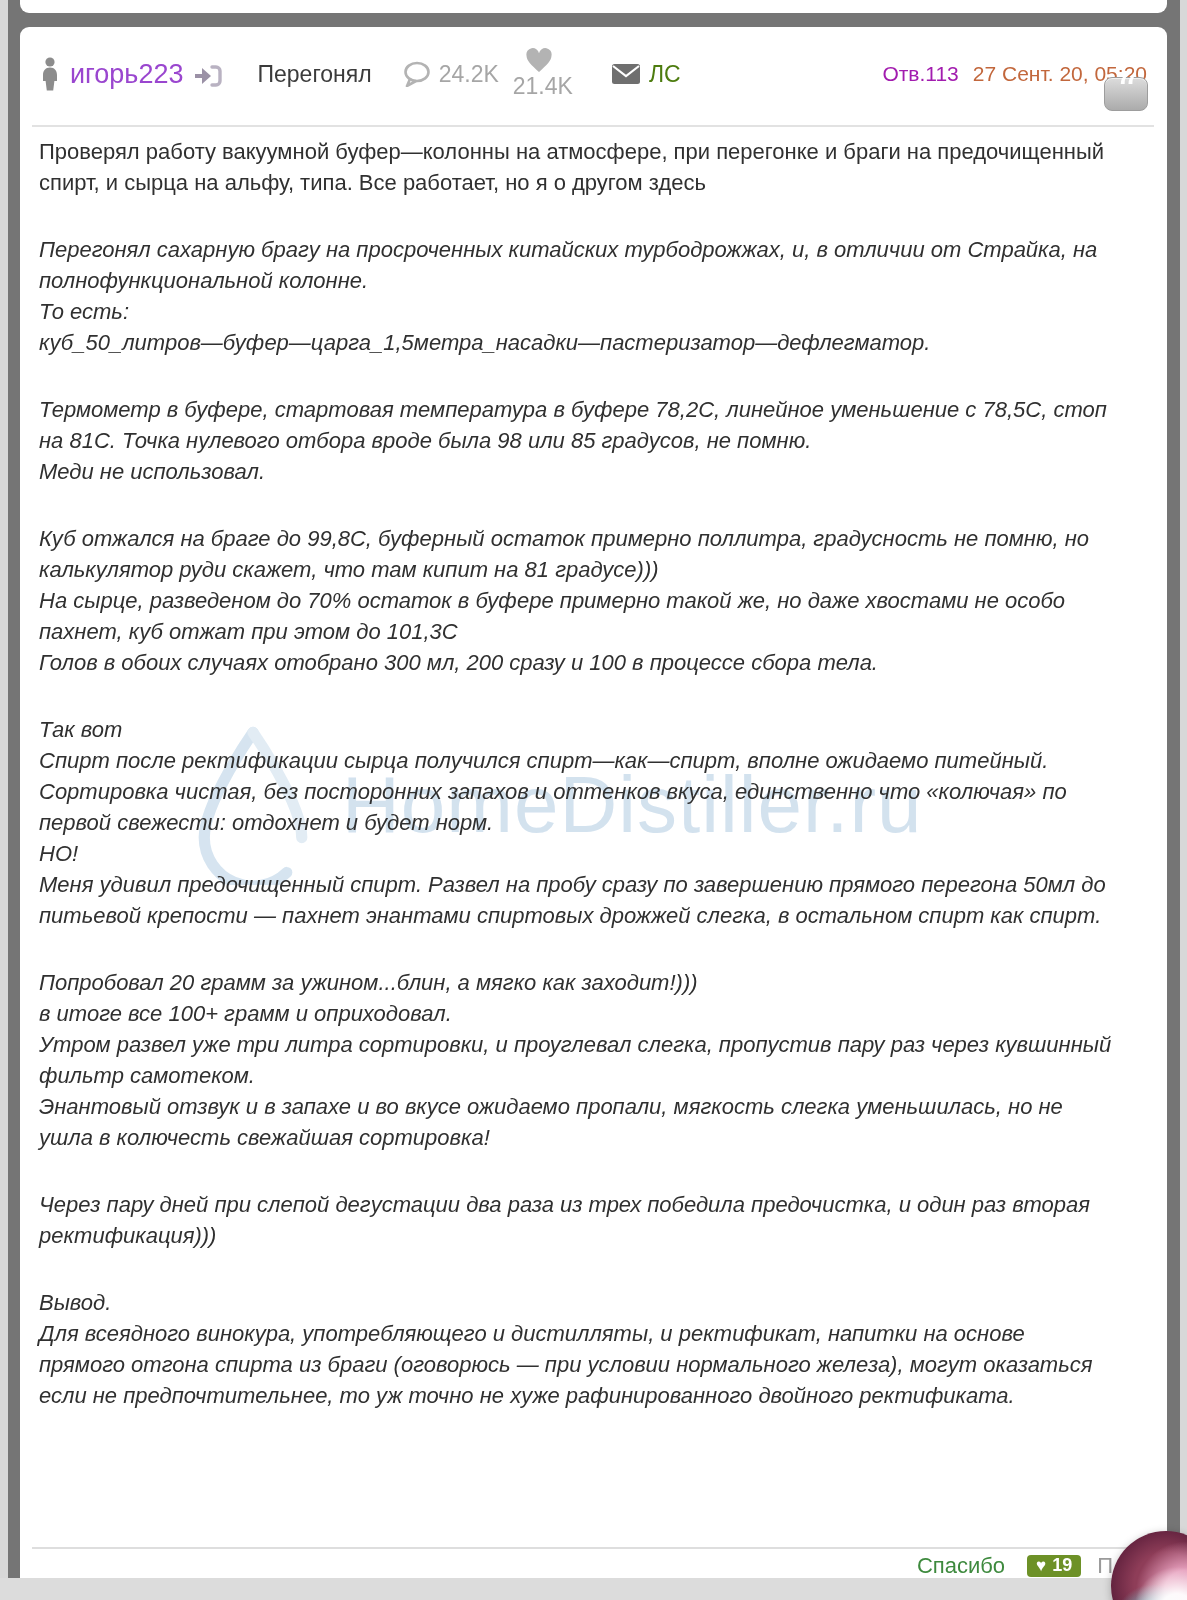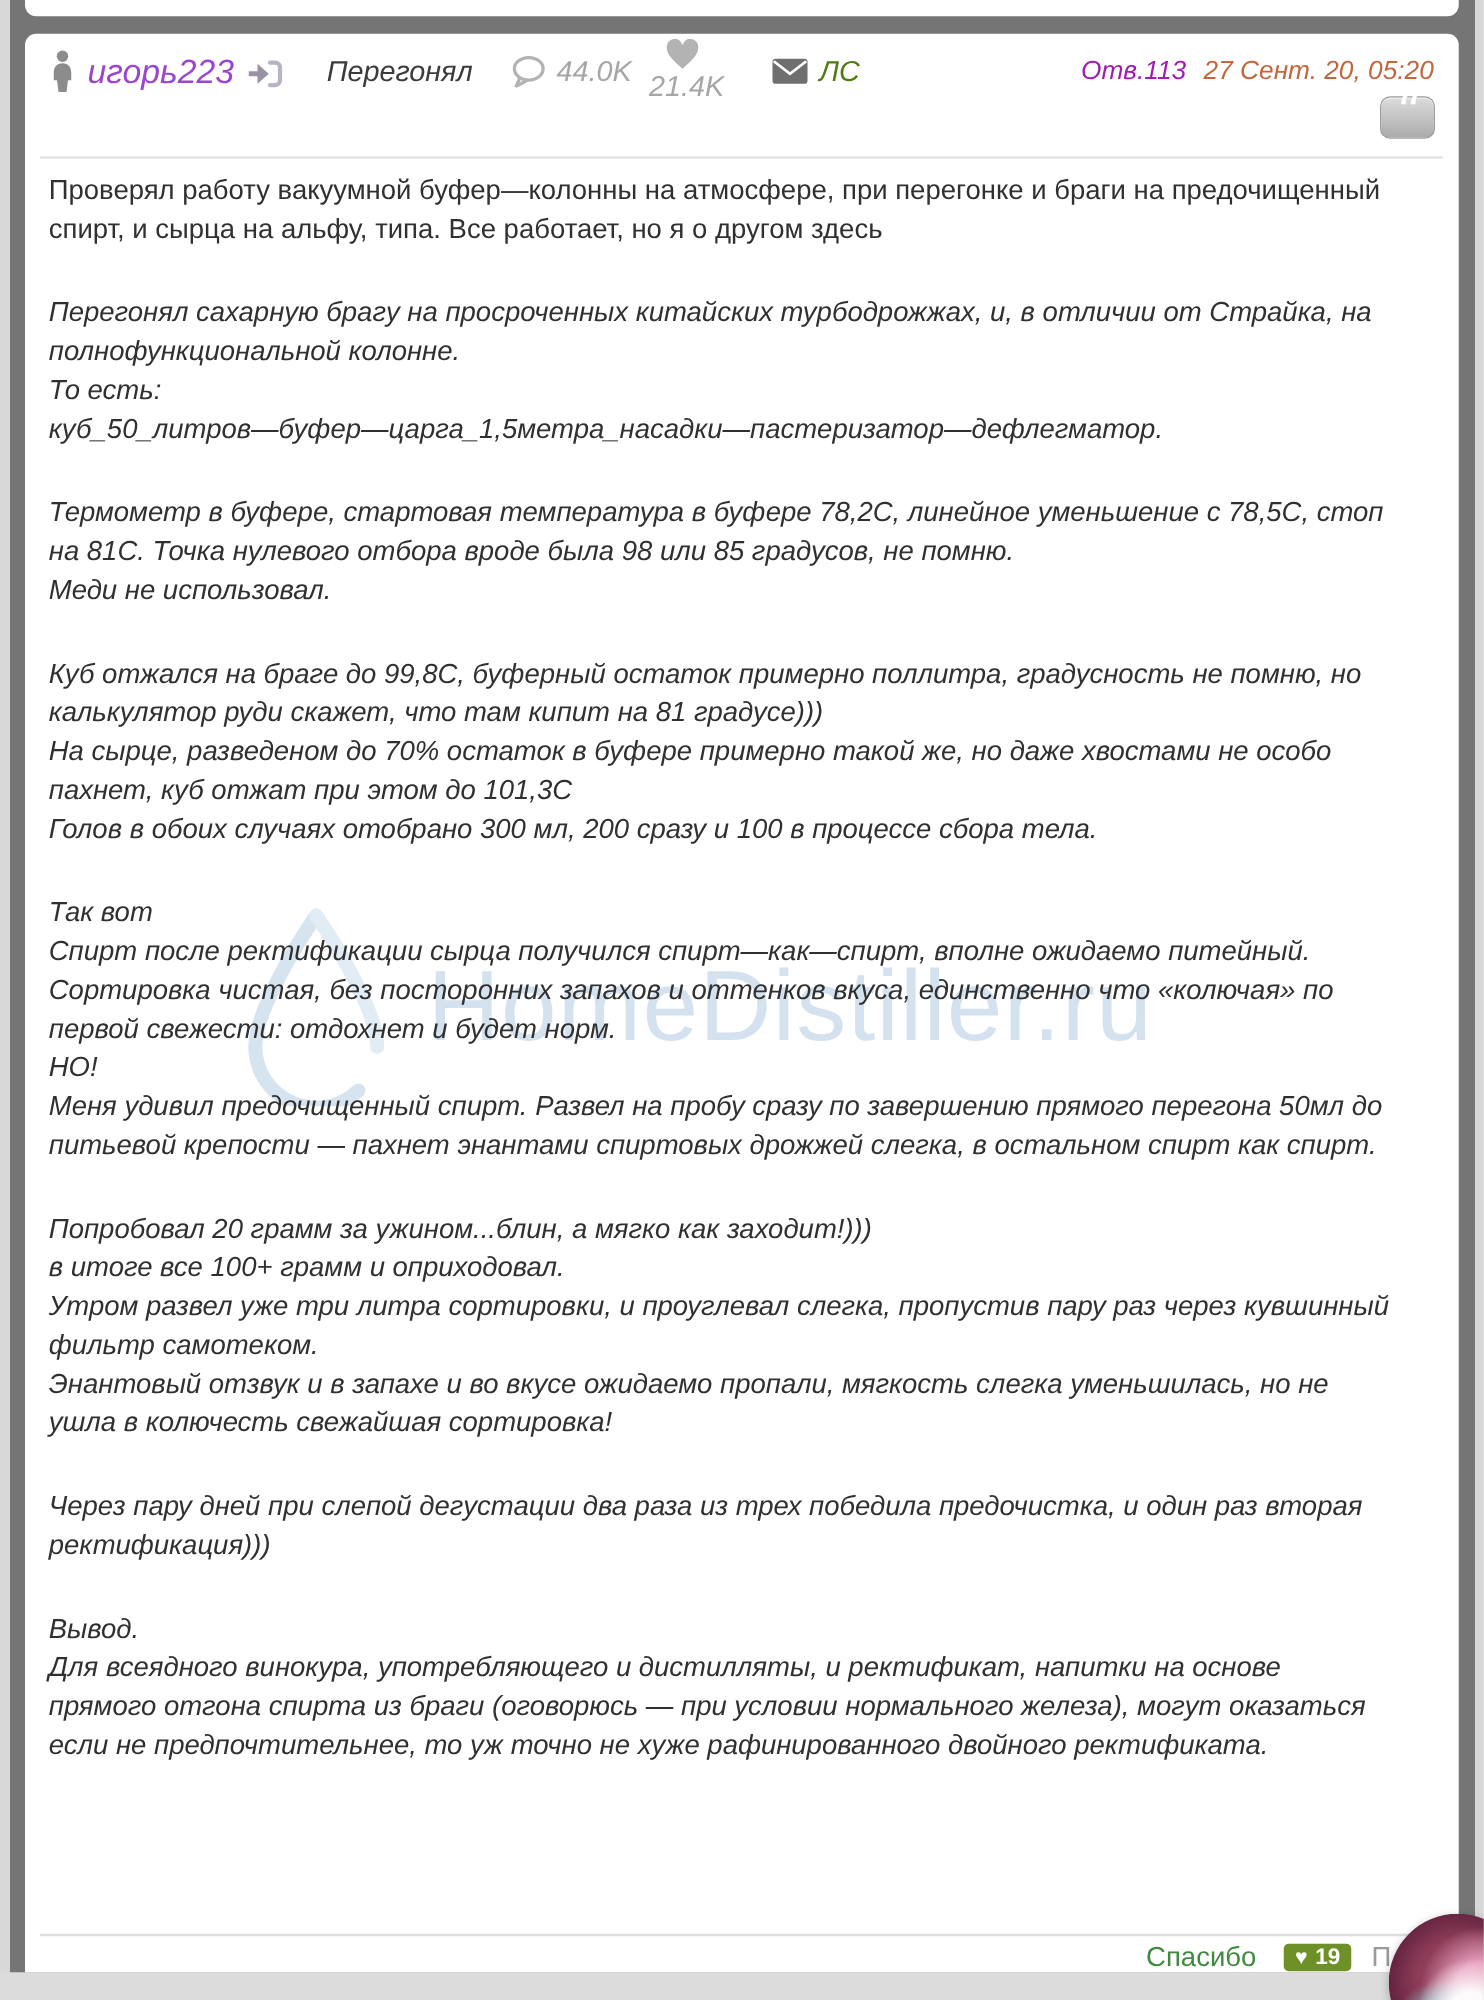--- a/index.html
+++ b/index.html
@@ -8,21 +8,21 @@
     background:#d8d8d8;
     font-family:"Liberation Sans","DejaVu Sans",sans-serif;
     -webkit-font-smoothing:antialiased;
   }
   .rail{position:absolute;left:8px;top:0;width:1172px;height:1578px;background:#757575;}
   .prev-card{position:absolute;left:20px;top:0;width:1147px;height:13px;background:#ffffff;border-radius:0 0 9px 9px;}
   .post-card{position:absolute;left:20px;top:27px;width:1147px;height:1551px;background:#ffffff;border-radius:9px 9px 0 0;}
   .bottom-band{position:absolute;left:0;top:1578px;width:1187px;height:22px;background:#dcdcdc;}
 
   
-  .post-header{position:absolute;left:0;top:6px;width:100%;height:48px;display:flex;align-items:center;padding:0 20px 0 20px;box-sizing:border-box;font-style:italic;}
+  .post-header{position:absolute;left:0;top:23px;width:100%;height:48px;display:flex;align-items:center;padding:0 20px 0 20px;box-sizing:border-box;}
   .hleft{display:flex;align-items:center;flex:1;min-width:0;}
   .user-icon{width:20px;height:34px;margin-right:10px;flex:none;}
   .username{font-size:27px;color:#9a46cf;text-decoration:none;cursor:pointer;}
   .goto-icon{width:30px;height:26px;margin:4px 0 0 10px;cursor:pointer;flex:none;}
   .rank{font-size:23px;color:#3b3b3b;margin-left:34px;}
   .stat{display:flex;align-items:center;color:#a6a6a6;font-size:23px;}
   .stat svg{margin-right:7px;}
   .stat.posts{margin-left:30px;}
   .stat.likes{margin-left:14px;flex-direction:column;}
   .pm{display:flex;align-items:center;color:#4d7c0f;font-size:23px;margin-left:38px;cursor:pointer;}
@@ -94,21 +94,21 @@
         <path d="M9 5 L18 13 L9 21 z" fill="#9b91a6"></path>
         <path d="M19 4 h4 a4 4 0 0 1 4 4 v10 a4 4 0 0 1 -4 4 h-4" stroke="#b9b2c2" stroke-width="3.4" fill="none" stroke-linecap="round"></path>
       </svg>
       <span class="rank">Перегонял</span>
 
       <span class="stat posts">
         <svg width="30" height="26" viewBox="0 0 30 26">
           <ellipse cx="15" cy="11" rx="11.5" ry="9" fill="none" stroke="#b3b3b3" stroke-width="2.6"></ellipse>
           <path d="M8 18 L5 25 L14 20" fill="none" stroke="#b3b3b3" stroke-width="2.6" stroke-linejoin="round"></path>
         </svg>
-        <span>44.0K</span>
+        <span>24.2K</span>
       </span>
 
       <span class="stat likes">
         <svg width="28" height="25" viewBox="0 0 28 25">
           <path d="M14 24 C6 17 1.5 12.5 1.5 7.6 A6.1 6.1 0 0 1 14 5.2 A6.1 6.1 0 0 1 26.5 7.6 C26.5 12.5 22 17 14 24 z" fill="#b3b3b3"></path>
         </svg>
         <span>21.4K</span>
       </span>
 
       <span class="pm">

